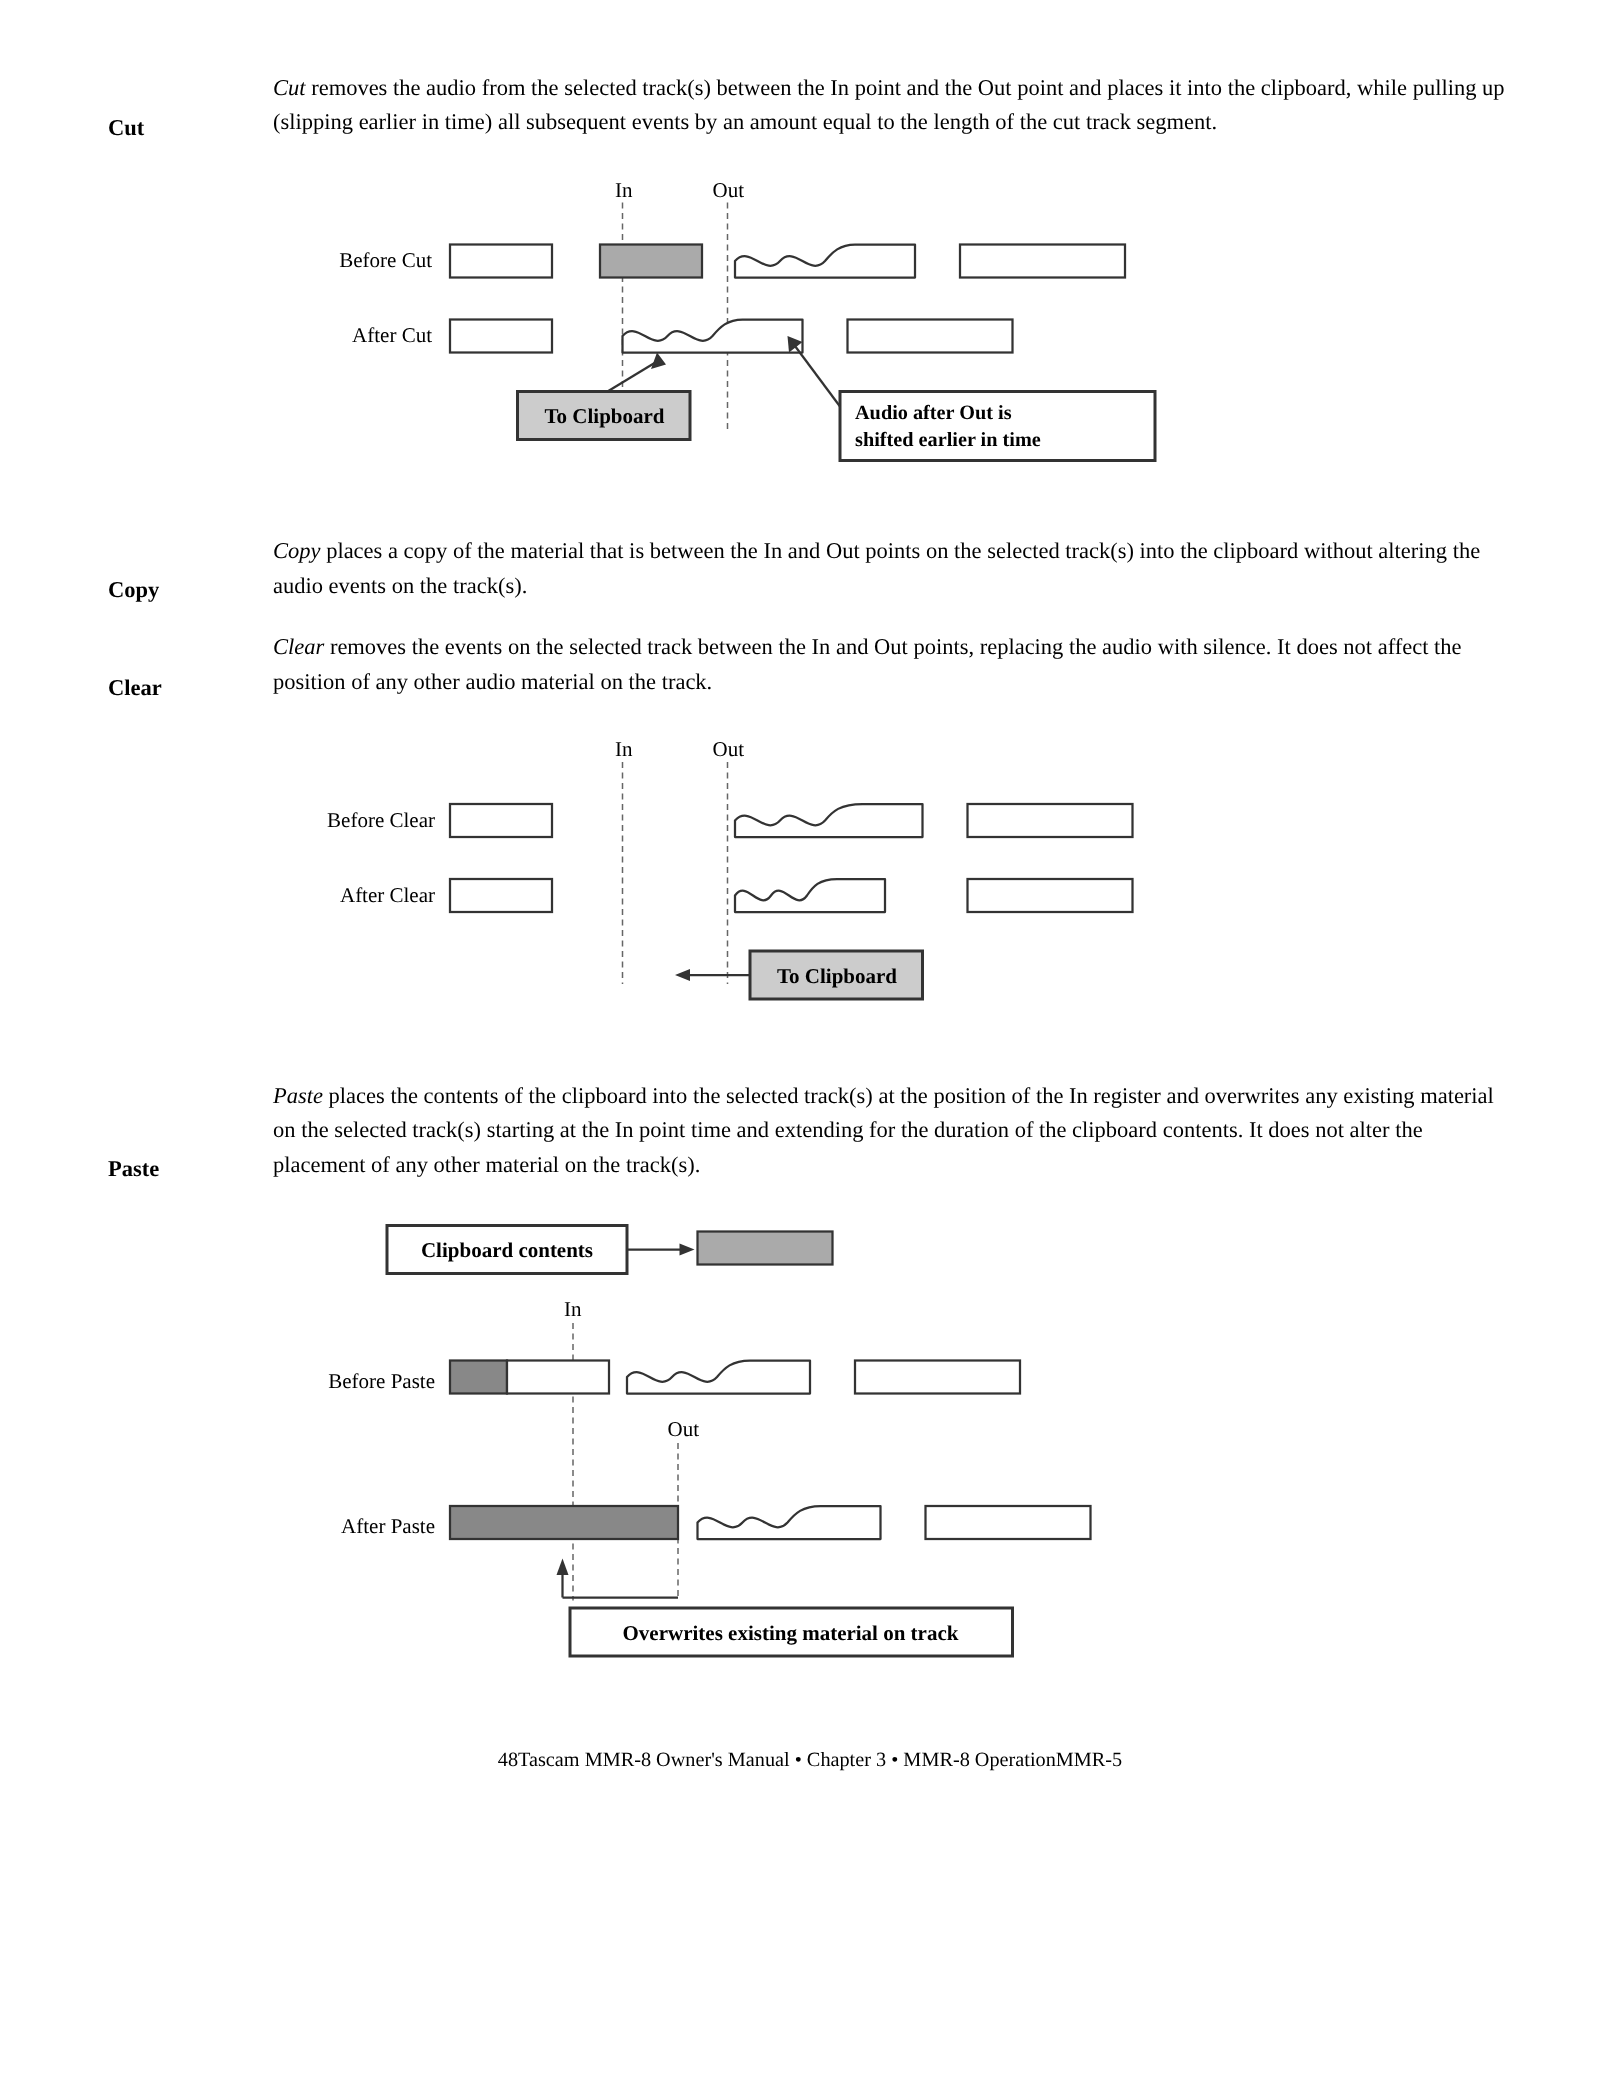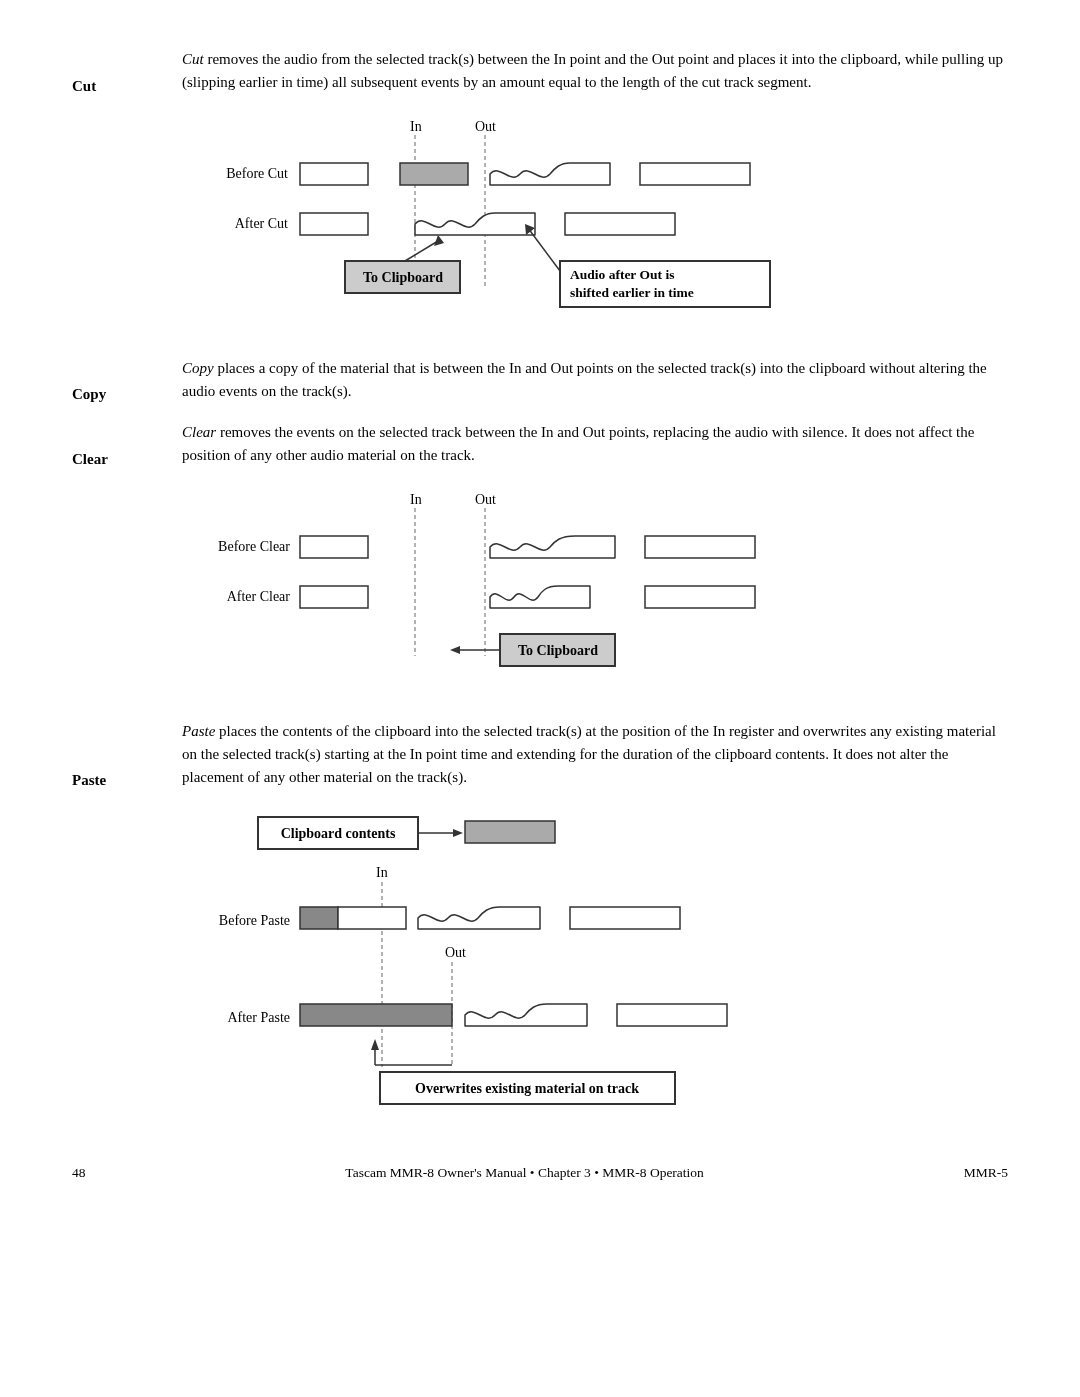--- a/index.html
+++ b/index.html
@@ -41,21 +41,21 @@
 
     
     .diagram {
       margin: 18px 0 24px 0;
       position: relative;
     }
 
     
     .page-footer {
       display: flex;
-      justify-content: space-between;
+      justify-content: center;
       align-items: center;
       margin-top: 40px;
       padding-top: 8px;
       font-size: 13.5px;
       border-top: none;
     }
 
     
     .svg-diagram {
       display: block;

